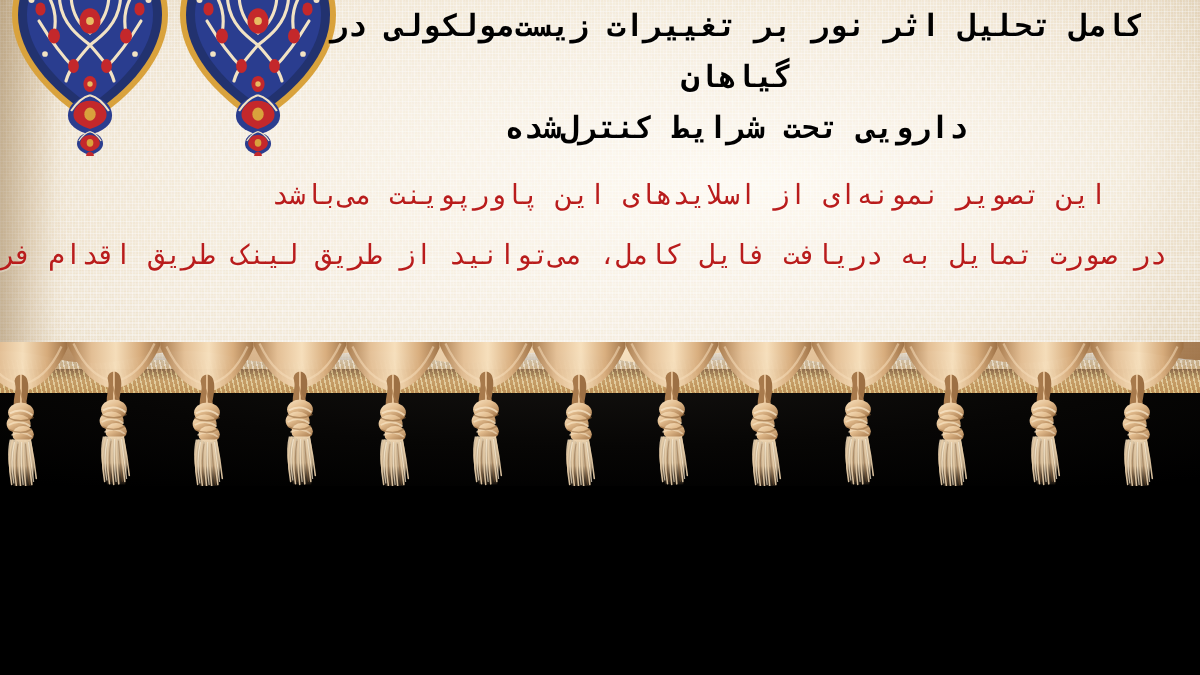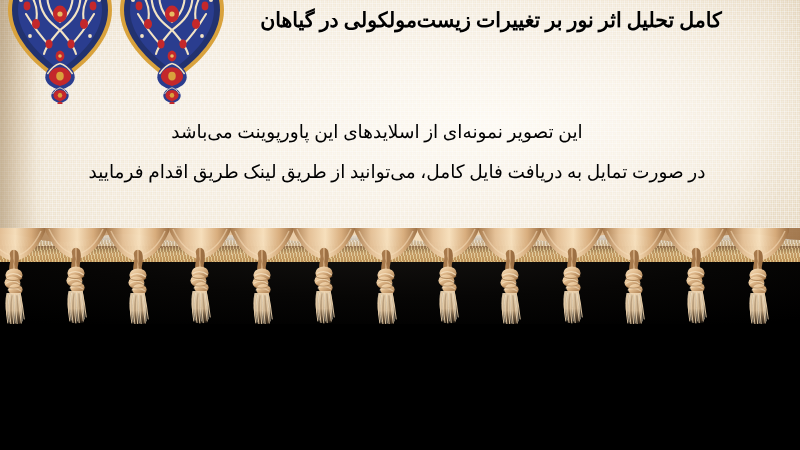--- a/index.html
+++ b/index.html
@@ -6,21 +6,21 @@
   html, body {
     margin: 0;
     padding: 0;
     background: #000;
   }
   #slide {
     position: relative;
     width: 800px;
     height: 324px;
     overflow: hidden;
-    font-family: Liberation Serif, serif;
+    font-family: Liberation Mono, monospace;
     background: #ece0cd;
   }
 
   
   .paper-base {
     position: absolute;
     inset: 0;
     background:
       radial-gradient(115% 85% at 62% 38%,
         rgba(255,252,246,0.90) 0%,
@@ -116,22 +116,22 @@
     font-size: 20.5px;
     line-height: 34px;
     letter-spacing: -0.2px;
     text-shadow: 0 1px 0 rgba(255,255,255,0.30);
   }
   .body-block {
     position: absolute;
     right: 22px;
     top: 112px;
     width: 762px;
-    text-align: center;
-    color: #000000;
+    text-align: right;
+    color: #b91c1c;
     font-size: 18.5px;
     line-height: 40px;
     letter-spacing: -0.1px;
     text-shadow: 0 1px 0 rgba(255,255,255,0.28);
   }
   .body-block .ln { display: block; white-space: nowrap; }
   .body-block .ln:nth-child(1) { padding-right: 40px; }
   .body-block .ln:nth-child(2) { padding-right: 0px; }
   .body-block .ln:nth-child(3) { padding-right: 0px; }
 
@@ -278,20 +278,21 @@
         <g transform="translate(172,140) scale(0.62)">
             <use href="#pendant"></use>
           </g>
         <circle cx="172" cy="150" r="2.6" fill="#c4282b"></circle>
       </g>
     </svg>
   </div>
 
   <div class="title-block">
     <div>کامل تحلیل اثر نور بر تغییرات زیست‌مولکولی در گیاهان</div>
+    <div>دارویی تحت شرایط کنترل‌شده</div>
   </div>
 
   <div class="body-block">
     <span class="ln">این تصویر نمونه‌ای از اسلایدهای این پاورپوینت می‌باشد</span>
     <span class="ln">در صورت تمایل به دریافت فایل کامل، می‌توانید از طریق لینک طریق اقدام فرمایید</span>
   </div>
 
   <div class="band-top-shadow"></div>
   <div class="bottom-band"></div>
 

